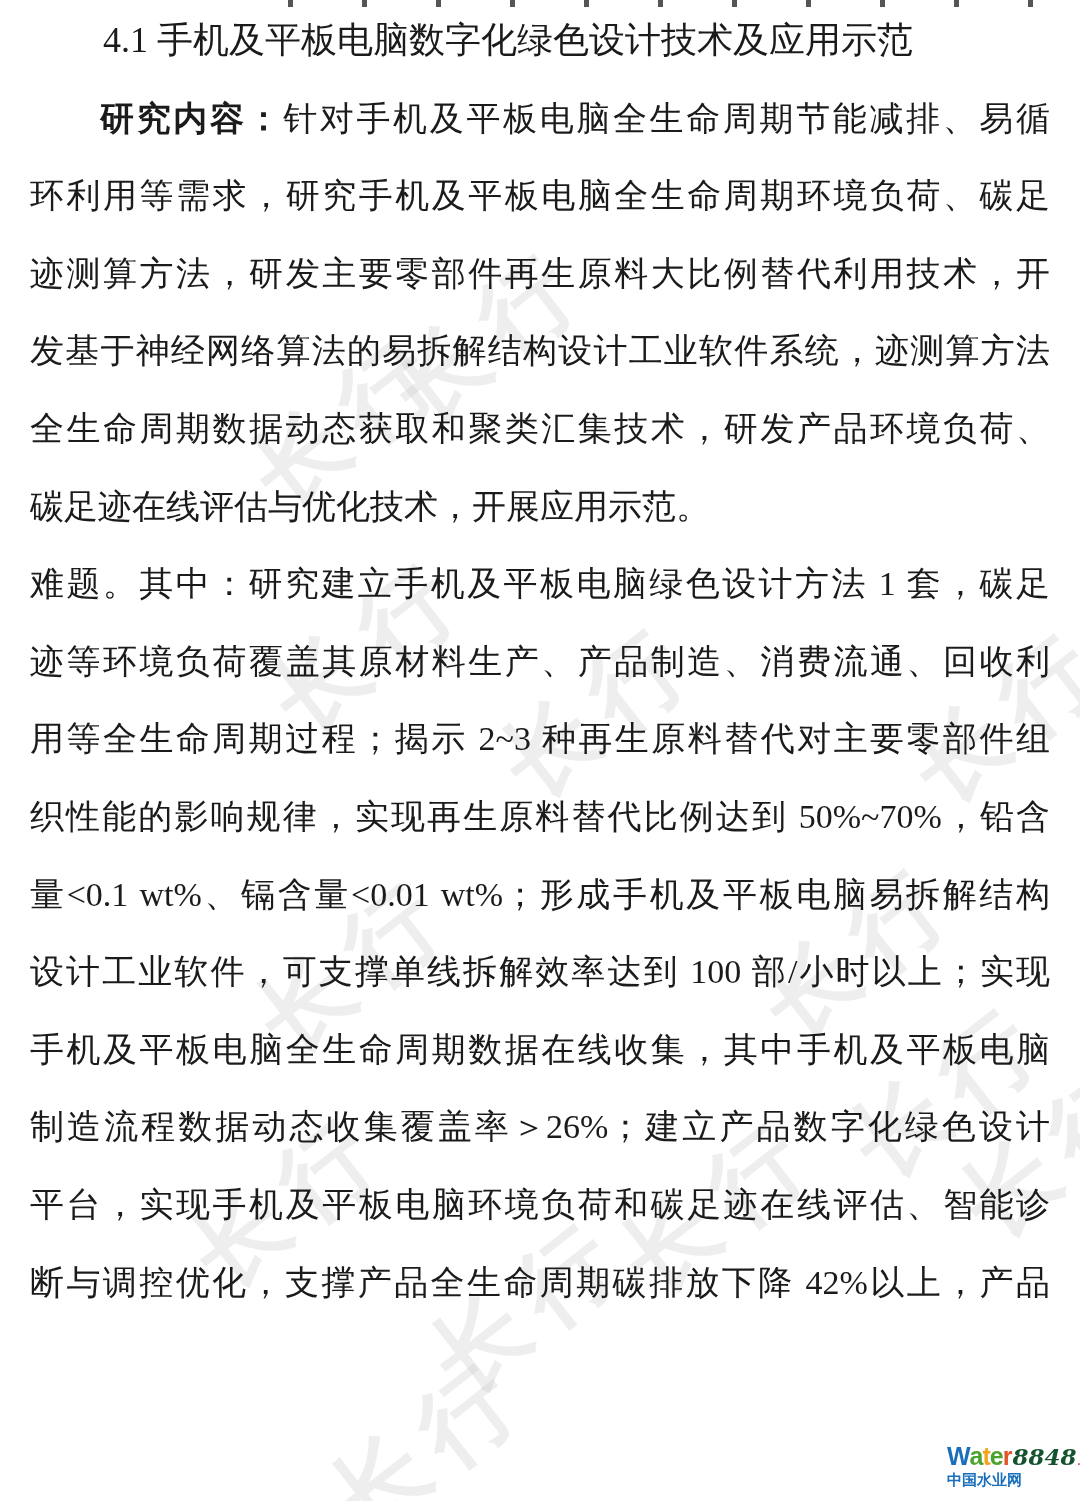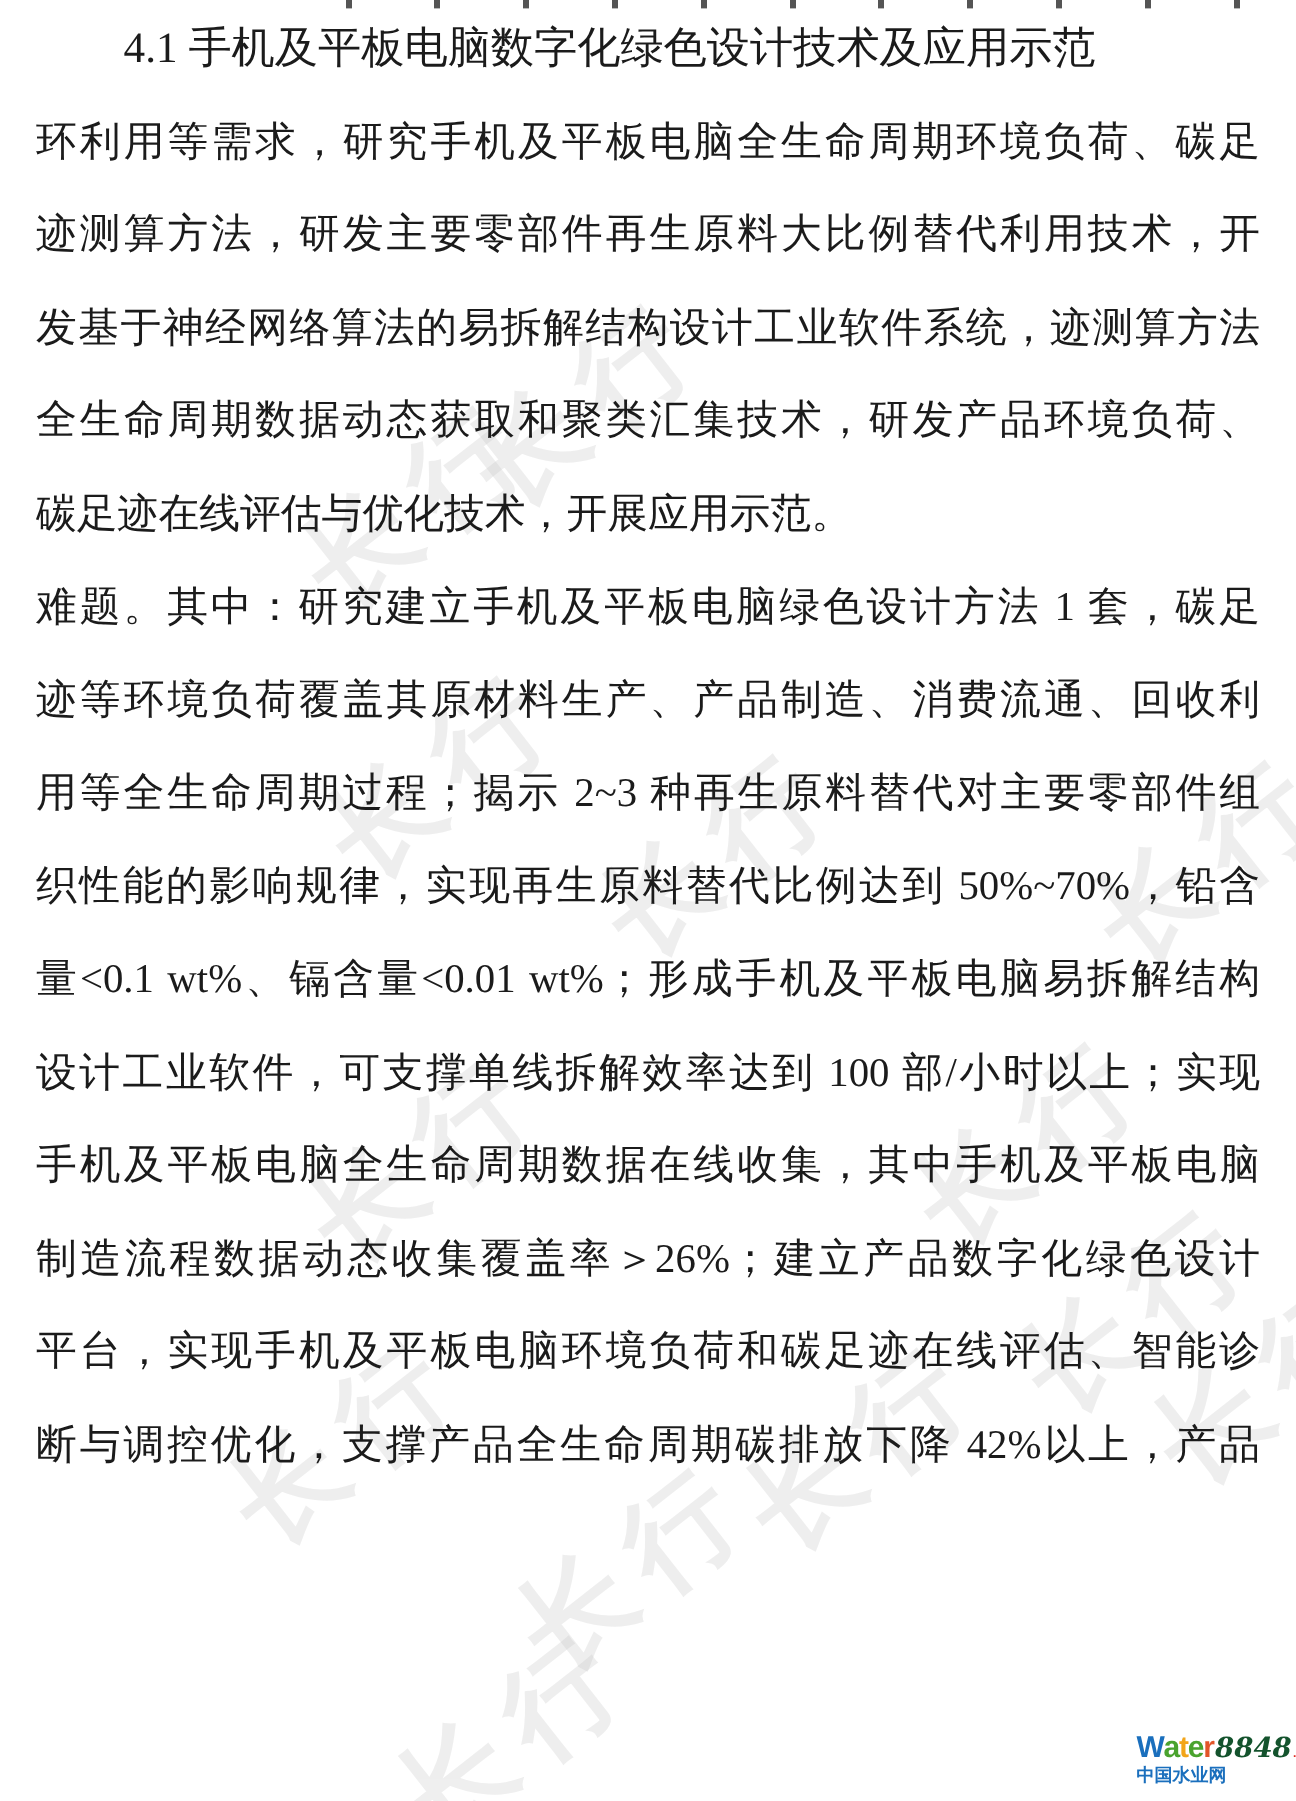--- a/index.html
+++ b/index.html
@@ -82,20 +82,21 @@
   <span class="wm" style="left: 860px; top: 950px; color: rgb(196, 196, 196);">长行</span>
   <span class="wm" style="left: 950px; top: 1090px; color: rgb(196, 196, 196);">长行</span>
   <span class="wm" style="left: 290px; top: 1200px; color: rgb(196, 196, 196);">长行</span>
   <span class="wm" style="left: 720px; top: 1205px; color: rgb(196, 196, 196);">长行</span>
   <span class="wm" style="left: 530px; top: 1305px; color: rgb(196, 196, 196);">长行</span>
   <span class="wm" style="left: 430px; top: 1445px; color: rgb(196, 196, 196);">长行</span>
   <span class="wm" style="left: 1060px; top: 1150px; color: rgb(196, 196, 196);">长行</span>
 
   <div class="doc">
     <div class="line title">4.1 手机及平板电脑数字化绿色设计技术及应用示范</div>
+    <div class="line j first"><span class="lbl">研究内容：</span><span>针对手机及平板电脑全生命周期节能减排、易循</span></div>
     <div class="line j">环利用等需求，研究手机及平板电脑全生命周期环境负荷、碳足</div>
     <div class="line j">迹测算方法，研发主要零部件再生原料大比例替代利用技术，开</div>
     <div class="line j">发基于神经网络算法的易拆解结构设计工业软件系统，迹测算方法</div>
     <div class="line j">全生命周期数据动态获取和聚类汇集技术，研发产品环境负荷、</div>
     <div class="line">碳足迹在线评估与优化技术，开展应用示范。</div>
     <div class="line j">难题。其中：研究建立手机及平板电脑绿色设计方法 1 套，碳足</div>
     <div class="line j">迹等环境负荷覆盖其原材料生产、产品制造、消费流通、回收利</div>
     <div class="line j">用等全生命周期过程；揭示 2~3 种再生原料替代对主要零部件组</div>
     <div class="line j">织性能的影响规律，实现再生原料替代比例达到 50%~70%，铅含</div>
     <div class="line j">量&lt;0.1 wt%、镉含量&lt;0.01 wt%；形成手机及平板电脑易拆解结构</div>

